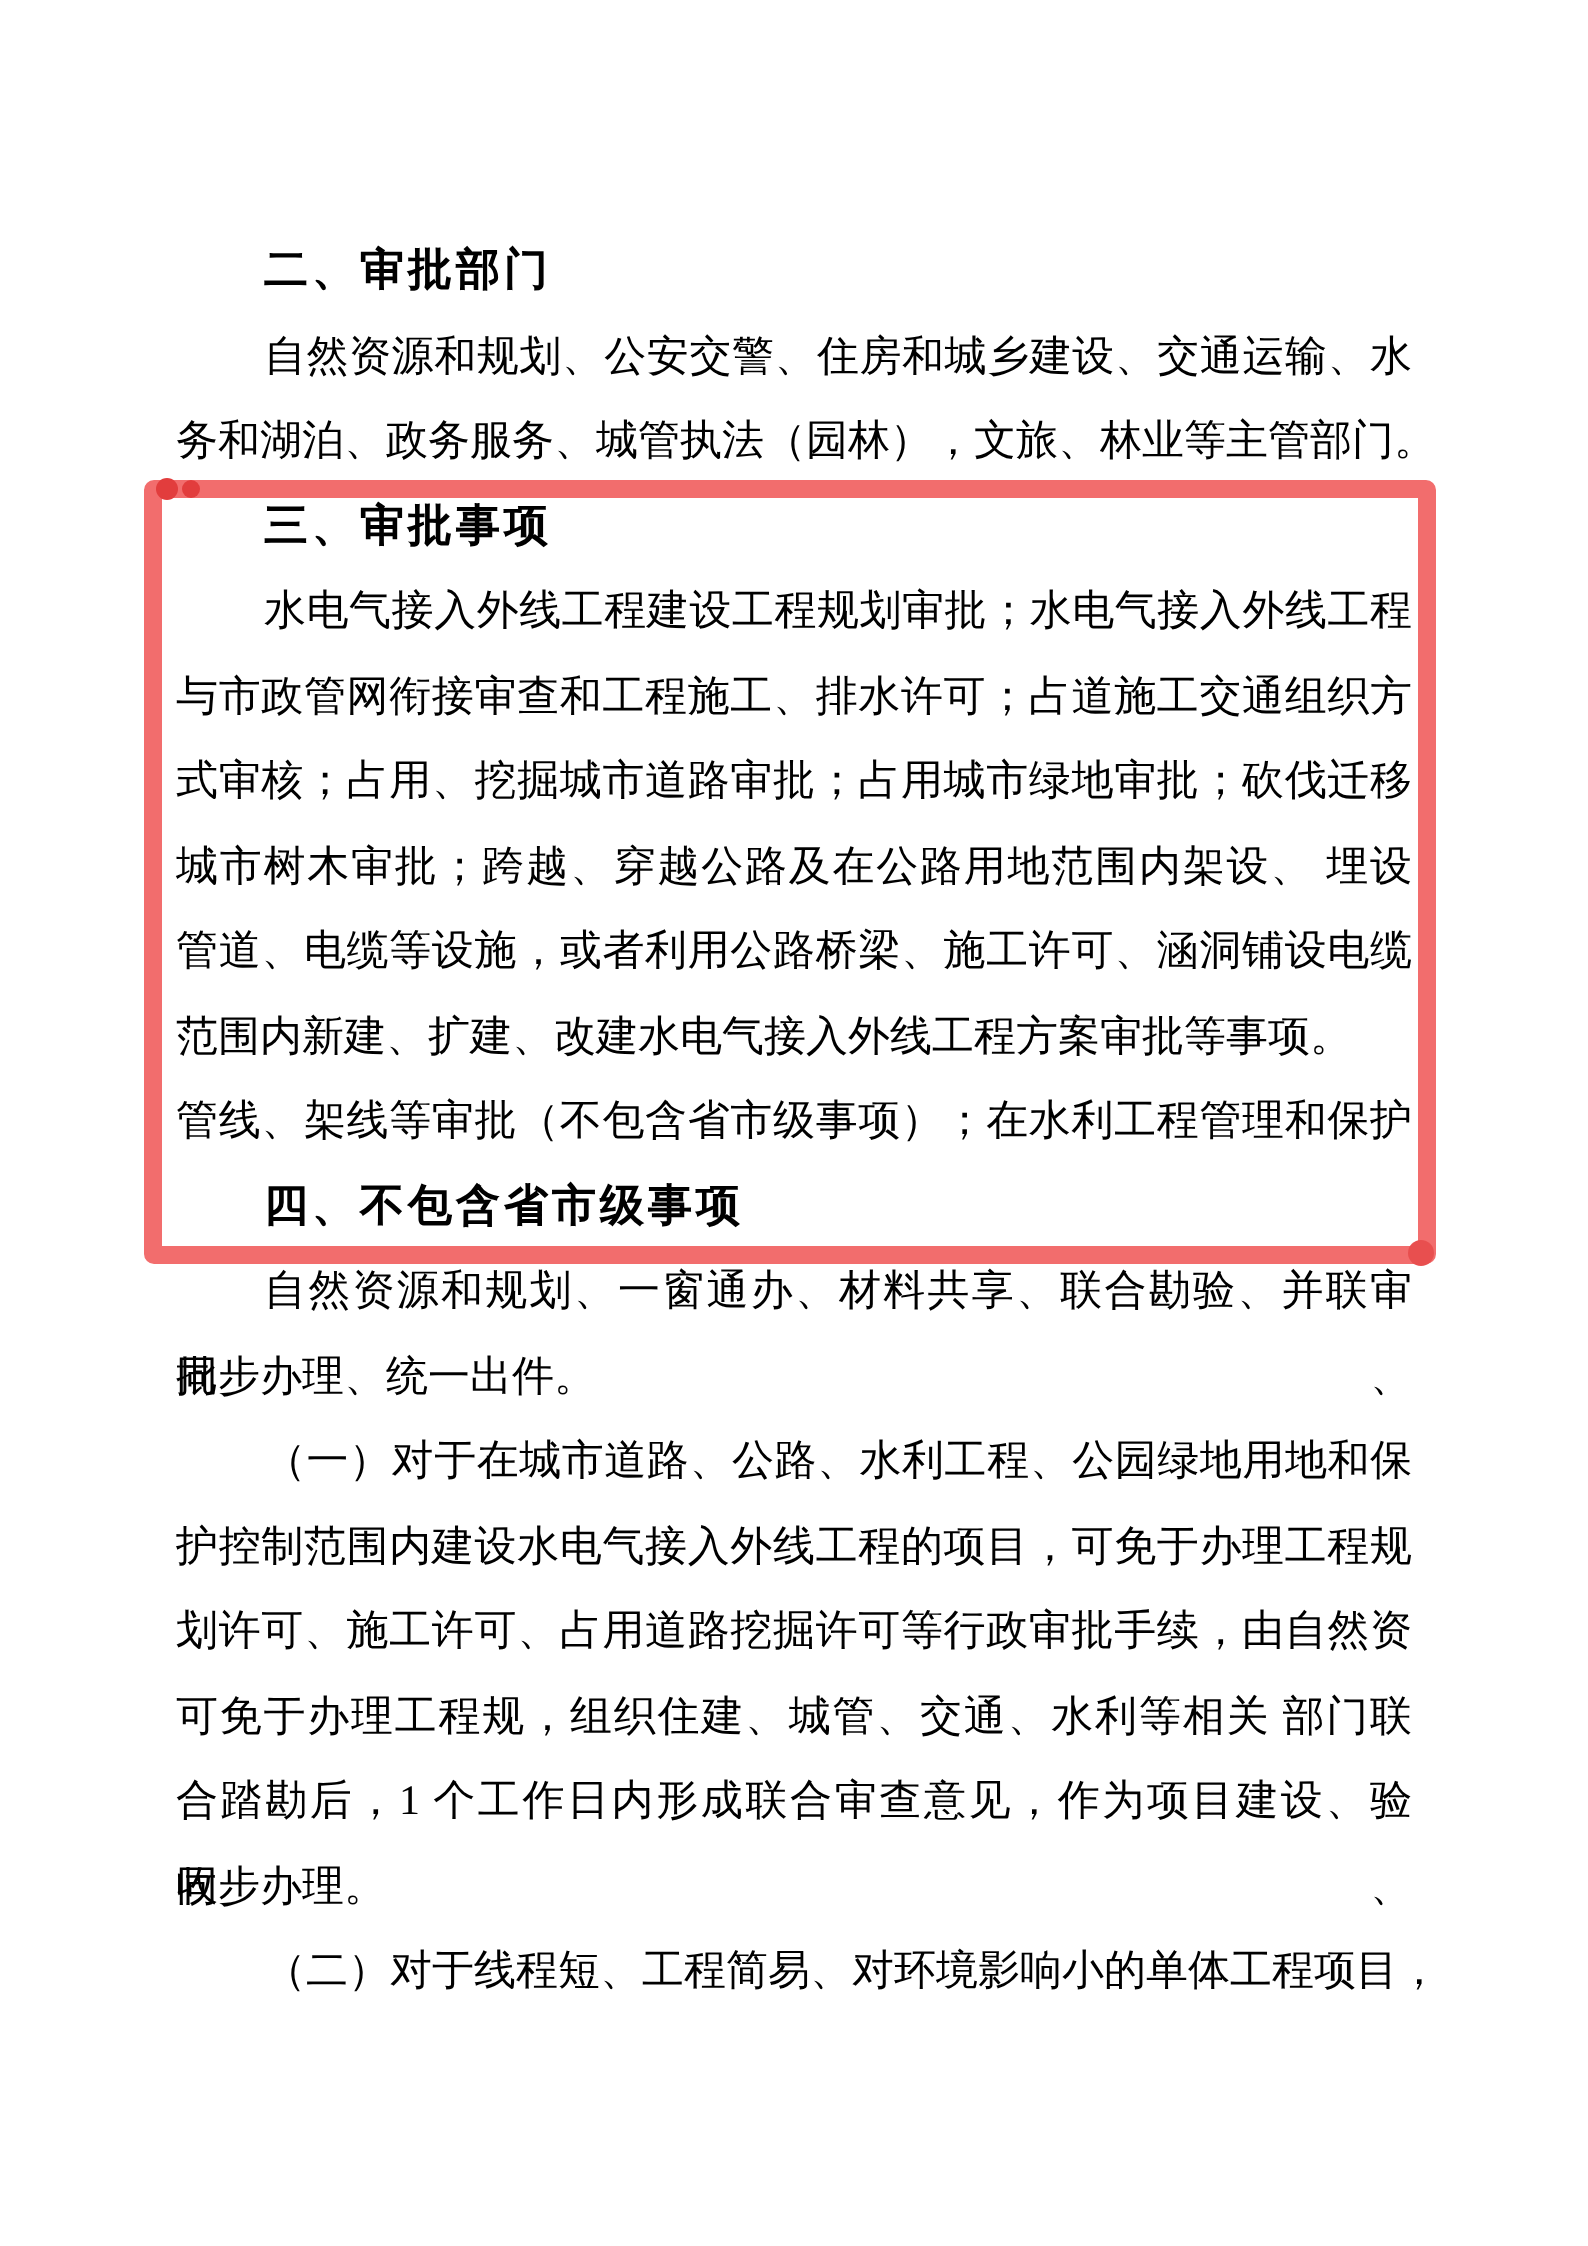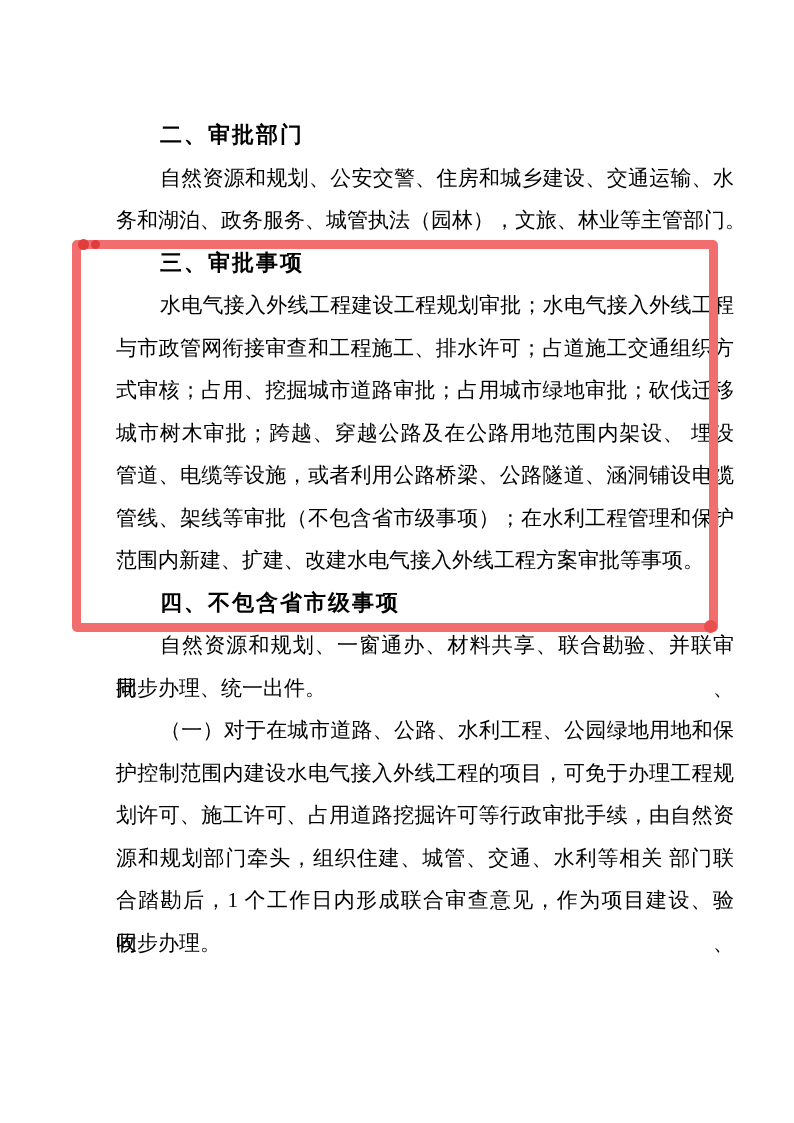--- a/index.html
+++ b/index.html
@@ -16,21 +16,20 @@
     font-family: "Liberation Serif", "DejaVu Serif", serif;
     color: #000000;
   }
   .content {
     position: absolute;
     left: 88px;
     top: 114px;
     width: 618px;
     font-size: 21px;
     line-height: 42.5px;
-    margin-left: 28px;
   }
   .line {
     height: 42.5px;
     overflow: visible;
     white-space: nowrap;
   }
   .just {
     white-space: normal;
     text-align: justify;
     text-align-last: justify;
@@ -74,32 +73,33 @@
 
   <div class="content">
     <div class="line heading indent">二、审批部门</div>
     <div class="line just indent">自然资源和规划、公安交警、住房和城乡建设、交通运输、水</div>
     <div class="line">务和湖泊、政务服务、城管执法（园林），文旅、林业等主管部门。</div>
     <div class="line heading indent">三、审批事项</div>
     <div class="line just indent">水电气接入外线工程建设工程规划审批；水电气接入外线工程</div>
     <div class="line just">与市政管网衔接审查和工程施工、排水许可；占道施工交通组织方</div>
     <div class="line just">式审核；占用、挖掘城市道路审批；占用城市绿地审批；砍伐迁移</div>
     <div class="line just">城市树木审批；跨越、穿越公路及在公路用地范围内架设、 埋设</div>
-    <div class="line just">管道、电缆等设施，或者利用公路桥梁、公路隧道、涵洞铺设电缆</div>
+    <div class="line just">管道、电缆等设施，或者利用公路桥梁、施工许可、涵洞铺设电缆</div>
+    <div class="line">范围内新建、扩建、改建水电气接入外线工程方案审批等事项。</div>
     <div class="line just">管线、架线等审批（不包含省市级事项）；在水利工程管理和保护</div>
-    <div class="line">范围内新建、扩建、改建水电气接入外线工程方案审批等事项。</div>
     <div class="line heading indent">四、不包含省市级事项</div>
     <div class="line just indent">自然资源和规划、一窗通办、材料共享、联合勘验、并联审批、</div>
     <div class="line">同步办理、统一出件。</div>
     <div class="line just indent">（一）对于在城市道路、公路、水利工程、公园绿地用地和保</div>
     <div class="line just">护控制范围内建设水电气接入外线工程的项目，可免于办理工程规</div>
     <div class="line just">划许可、施工许可、占用道路挖掘许可等行政审批手续，由自然资</div>
-    <div class="line just">源和规划部门牵头，组织住建、城管、交通、水利等相关 部门联</div>
+    <div class="line just">可免于办理工程规，组织住建、城管、交通、水利等相关 部门联</div>
     <div class="line just">合踏勘后，1 个工作日内形成联合审查意见，作为项目建设、验收、</div>
     <div class="line">同步办理。</div>
+    <div class="line indent">（二）对于线程短、工程简易、对环境影响小的单体工程项目，</div>
   </div>
 
   <div class="redbox"></div>
   <div class="dot dot-a"></div>
   <div class="dot dot-b"></div>
   <div class="dot dot-c"></div>
 
 </div>
 
 </body></html>

